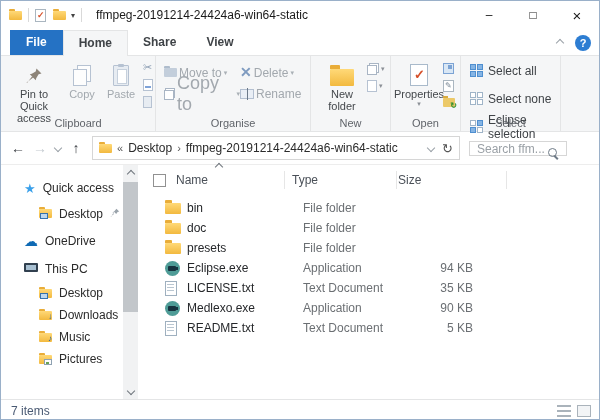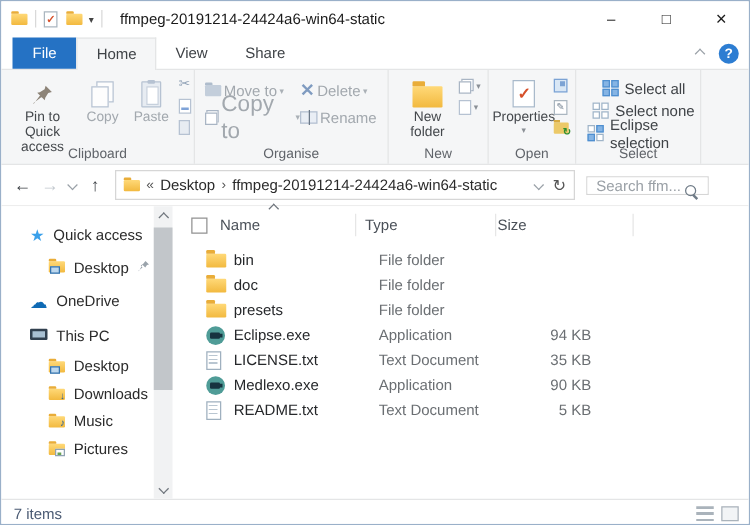--- a/index.html
+++ b/index.html
@@ -50,21 +50,21 @@
   .magnifier::before { content:""; position:absolute; left:0; top:0; width:7px; height:7px; border:1.5px solid #6f7b87; border-radius:50%; }
   .magnifier::after { content:""; position:absolute; left:7px; top:7px; width:5px; height:1.5px; background:#6f7b87; transform:rotate(45deg); transform-origin:0 0; }
 
   .chev { display:inline-block; width:6px; height:6px; border-left:1px solid #70767d; border-top:1px solid #70767d; flex:none; }
   .chev.up { transform:rotate(45deg); }
   .chev.down { transform:rotate(225deg); }
   .chev.light { border-color:#9aa1a8; }
 
   
   .tabrow { height:27px; display:flex; align-items:flex-end; padding-left:9px; border-bottom:1px solid #e4e5e6; background:#fff; position:relative; }
-  .tab { padding:5px 15px 6px 15px; font-size:12px; color:#3f4347; }
+  .tab { padding:5px 15px 6px 15px; font-size:12px; color:#3f4347;font-weight:bold; }
   .tab.file { background:#2572c4; color:#fff; padding:5px 16px 6px 16px; }
   .tab.active { background:#f5f6f7; border:1px solid #e4e5e6; border-bottom:none; margin-bottom:-1px; z-index:2; }
   .tab-right { position:absolute; right:8px; top:0; height:27px; display:flex; align-items:center; gap:12px; }
   .help-circle { width:16px; height:16px; border-radius:50%; background:#2d7dd2; color:#fff; font-size:11px; font-weight:bold; display:flex; align-items:center; justify-content:center; }
 
   
   .ribbon { position:relative; height:76px; background:#f5f6f7; border-bottom:1px solid #e4e5e6; }
   .rgroup { position:absolute; top:0; bottom:0; border-right:1px solid #e4e5e6; }
   .glabel { position:absolute; bottom:2px; left:0; right:0; text-align:center; font-size:11px; color:#60646a; }
   .bigbtn { display:flex; flex-direction:column; align-items:center; padding-top:5px; }
@@ -171,22 +171,22 @@
     <div class="win-controls">
       <span class="wc">–</span>
       <span class="wc">□</span>
       <span class="wc close">×</span>
     </div>
   </div>
 
   <div class="tabrow">
     <span class="tab file">File</span>
     <span class="tab active">Home</span>
+    <span class="tab">Share</span>
     <span class="tab">View</span>
-    <span class="tab">Share</span>
     <span class="tab-right">
       <span class="chev up light"></span>
       <span class="help-circle">?</span>
     </span>
   </div>
 
   <div class="ribbon">
 
     <div class="rgroup" style="left:0;width:155px;">
       <div style="display:flex;padding:1px 2px 0 4px;">
@@ -290,21 +290,21 @@
             </span>
           <span class="sicon-row">
               <span class="hist-fol"></span>
             </span>
         </div>
       </div>
       <div class="glabel">Open</div>
     </div>
 
     <div class="rgroup" style="left:460px;width:100px;">
-      <div style="display:flex;flex-direction:column;gap:3px;padding:7px 0 0 9px;align-items:center;">
+      <div style="display:flex;flex-direction:column;gap:13px;padding:7px 0 0 9px;">
         <span class="sel-row">
           <span class="selgrid">
               <span class="f"></span>
               <span class="f"></span>
               <span class="f"></span>
               <span class="f"></span>
             </span>
           <span>Select all</span>
         </span>
         <span class="sel-row">

